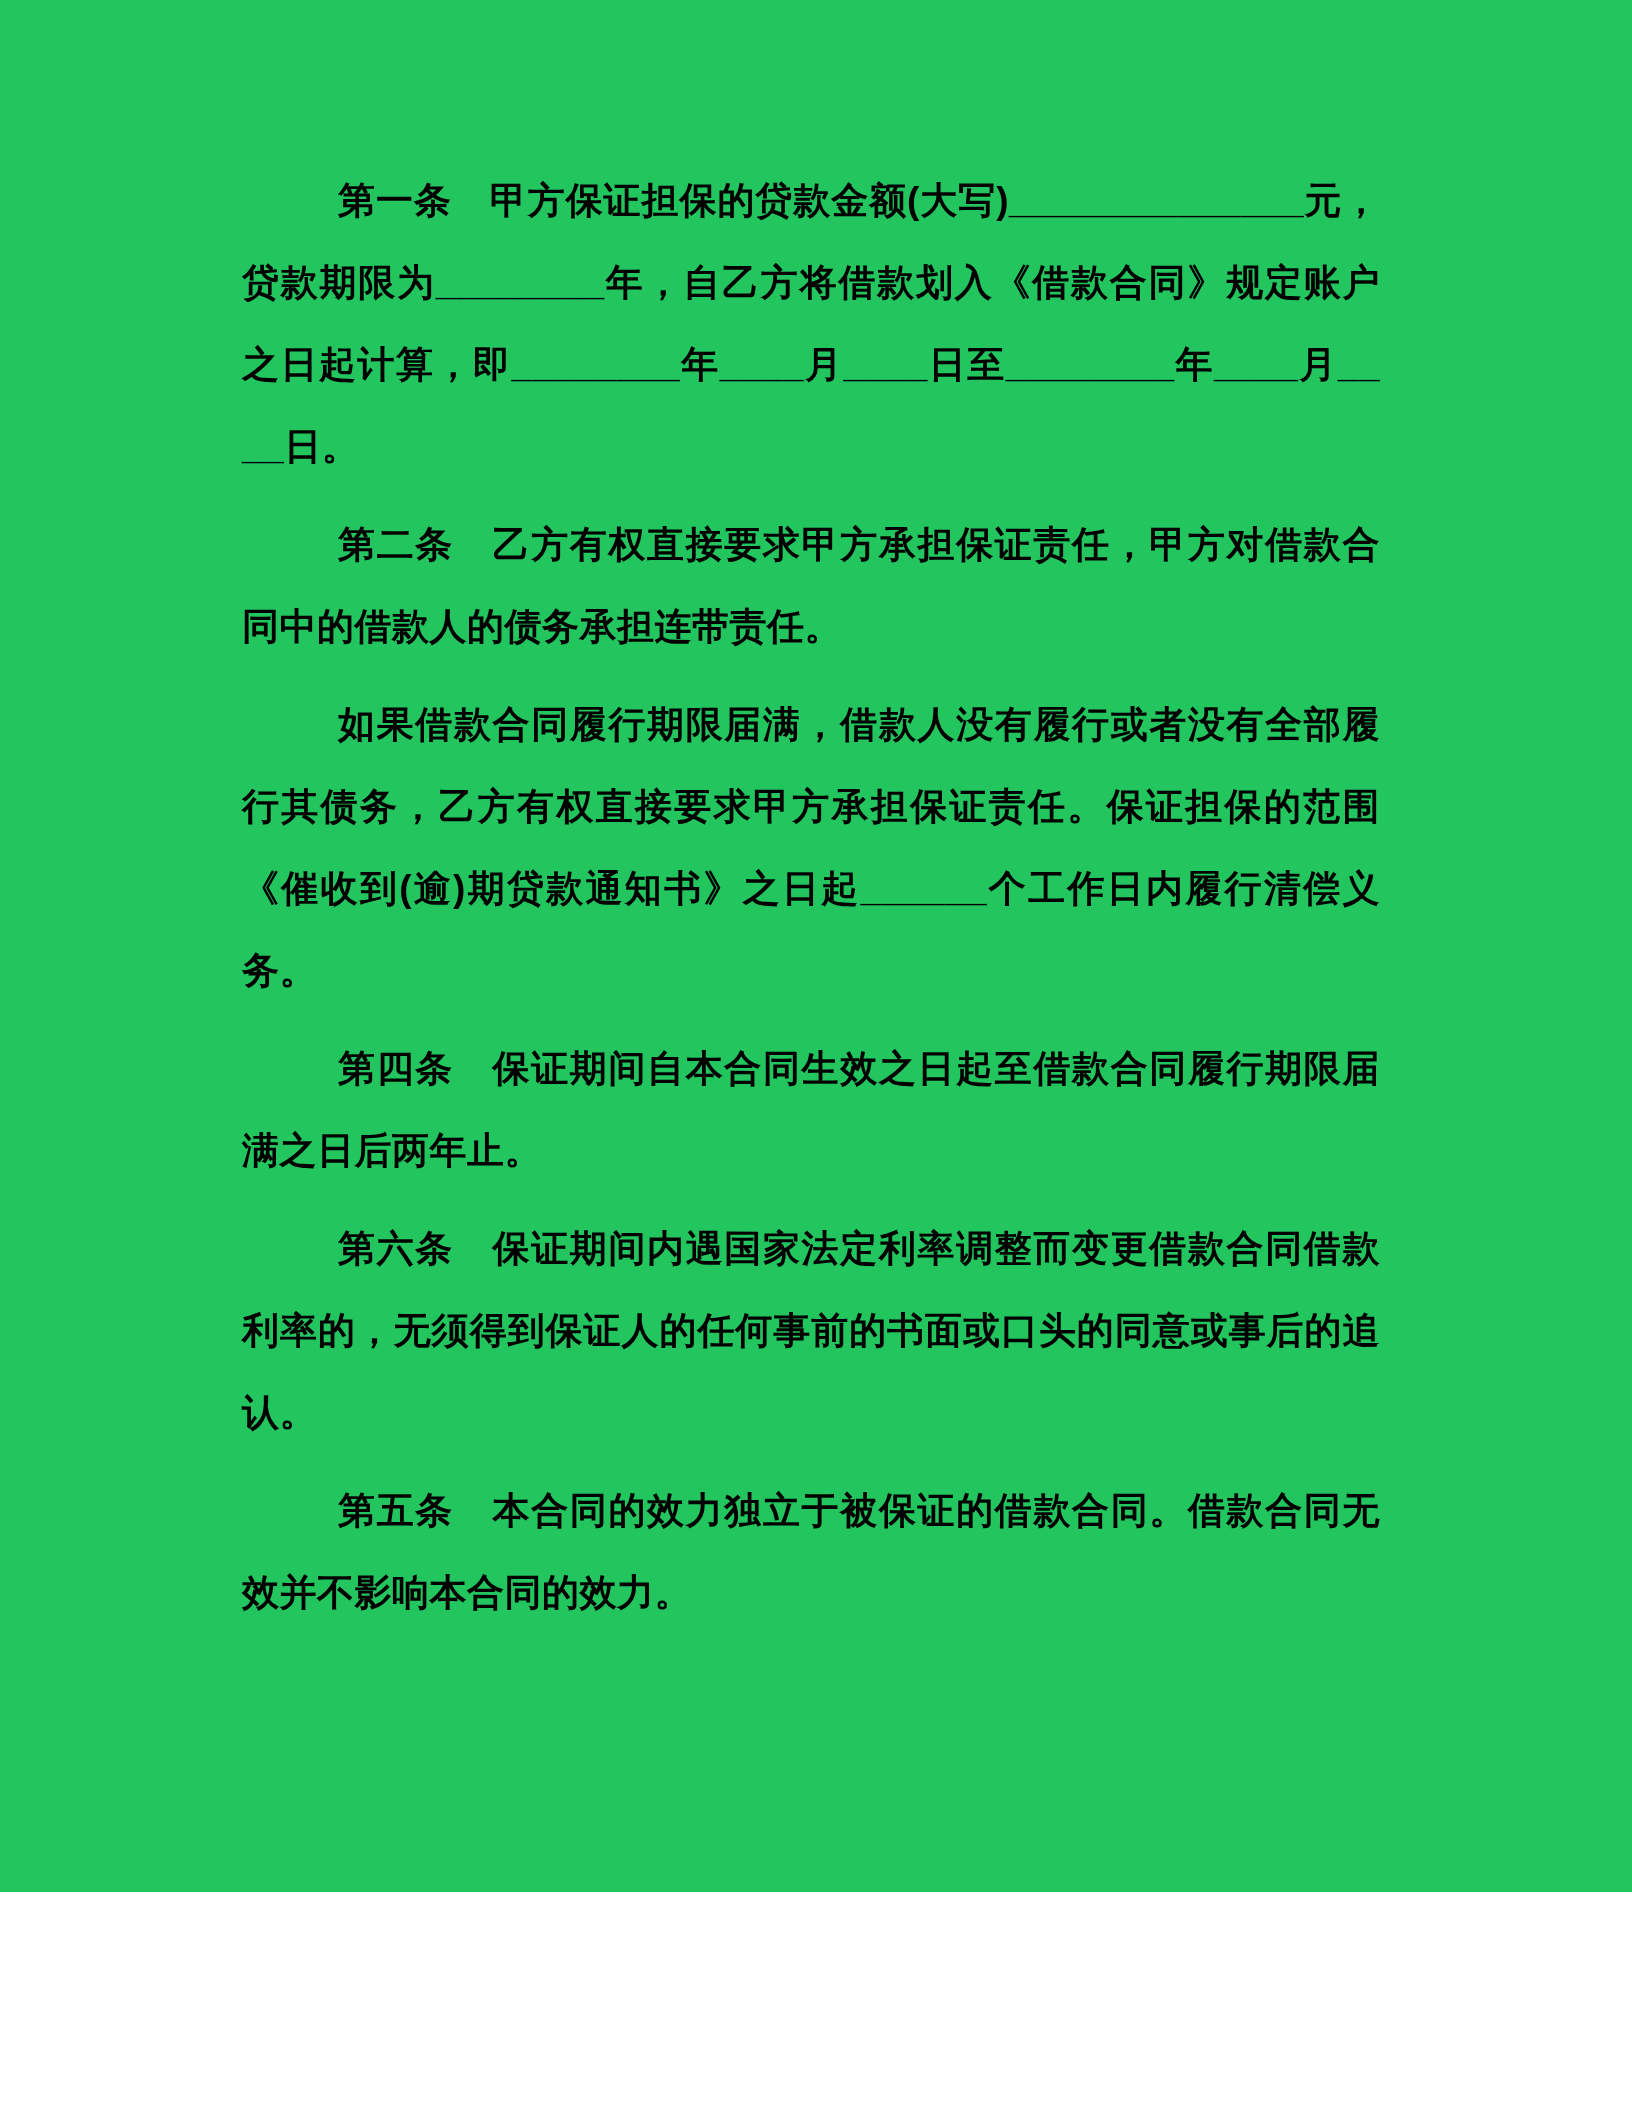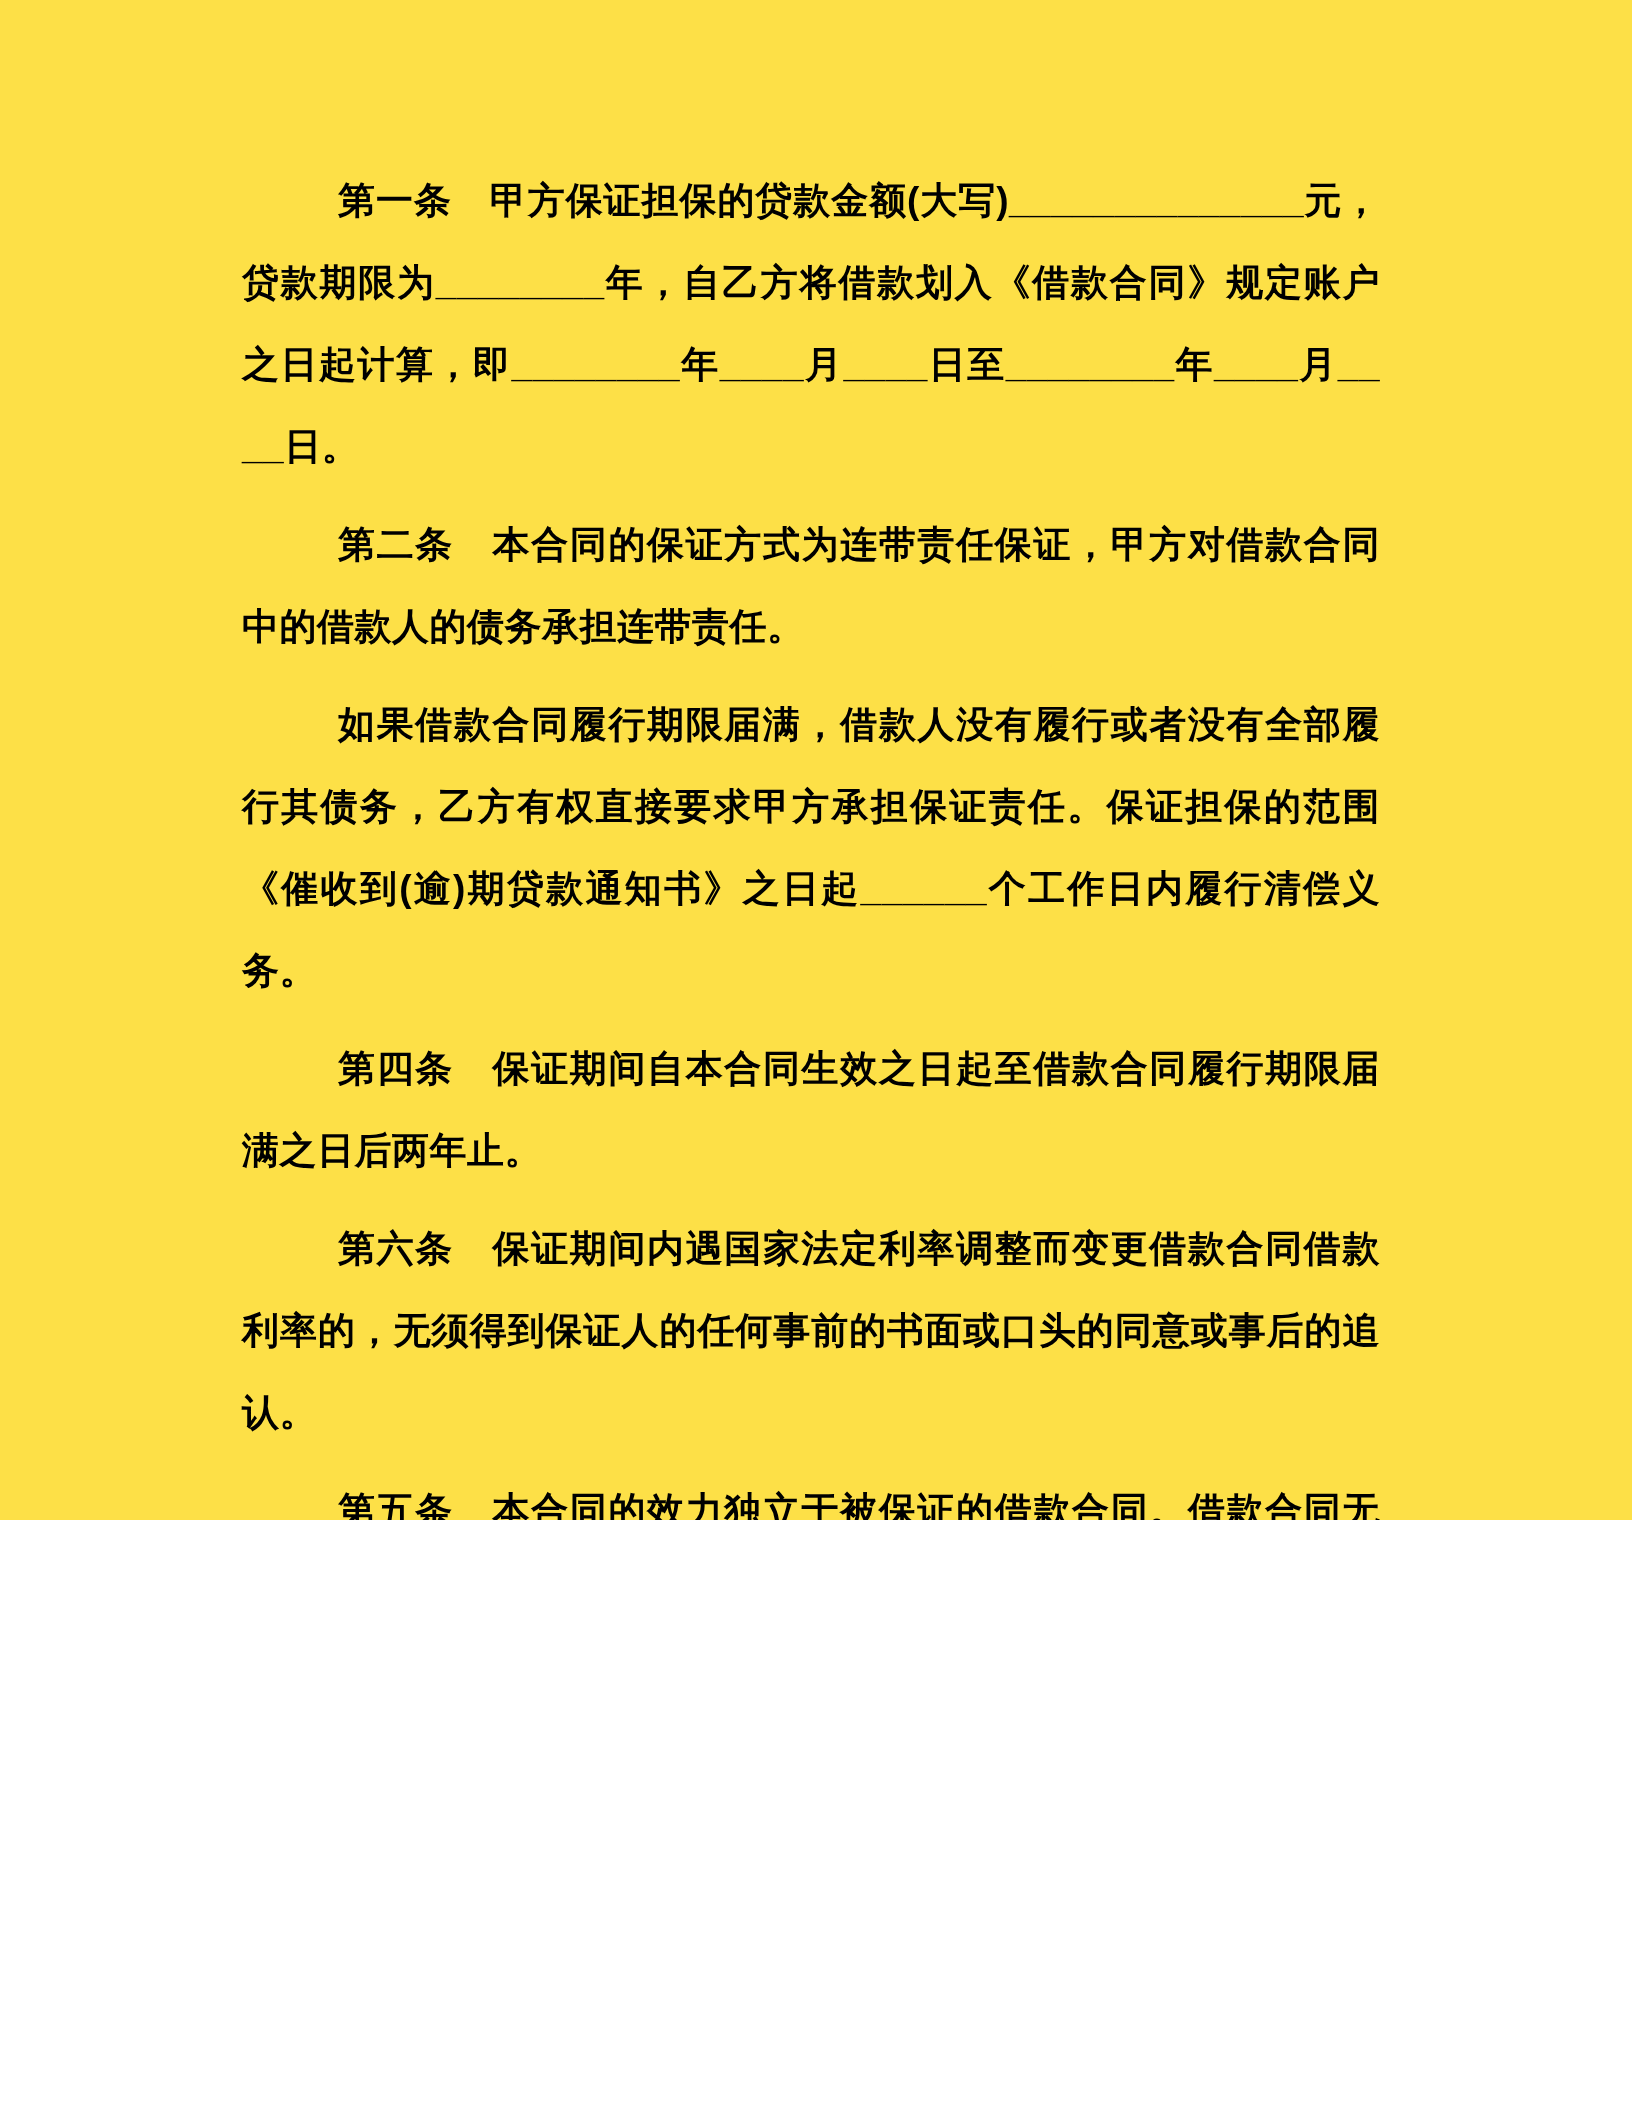--- a/index.html
+++ b/index.html
@@ -4,23 +4,23 @@
 <style>
   html, body {
     margin: 0;
     padding: 0;
     background: #ffffff;
   }
   .page {
     position: relative;
     box-sizing: border-box;
     width: 1632px;
-    height: 1520px;
+    height: 1892px;
     margin: 0 auto;
-    background: #fde047;
+    background: #22c55e;
     padding: 160px 252px 0 242px;
     font-family: "Liberation Sans", "DejaVu Sans", sans-serif;
     font-weight: 700;
     font-size: 37px;
     line-height: 82px;
     color: #000000;
     overflow: hidden;
   }
   .para {
     margin: 0 0 16px 0;
@@ -28,18 +28,18 @@
     text-indent: 96px;
     word-break: break-all;
     letter-spacing: 0.5px;
   }
 </style>
 </head>
 <body>
 
 <main class="page">
   <p class="para">第一条　甲方保证担保的贷款金额(大写)______________元，贷款期限为________年，自乙方将借款划入《借款合同》规定账户之日起计算，即________年____月____日至________年____月____日。</p>
-  <p class="para">第二条　本合同的保证方式为连带责任保证，甲方对借款合同中的借款人的债务承担连带责任。</p>
+  <p class="para">第二条　乙方有权直接要求甲方承担保证责任，甲方对借款合同中的借款人的债务承担连带责任。</p>
   <p class="para">如果借款合同履行期限届满，借款人没有履行或者没有全部履行其债务，乙方有权直接要求甲方承担保证责任。保证担保的范围《催收到(逾)期贷款通知书》之日起______个工作日内履行清偿义务。</p>
   <p class="para">第四条　保证期间自本合同生效之日起至借款合同履行期限届满之日后两年止。</p>
   <p class="para">第六条　保证期间内遇国家法定利率调整而变更借款合同借款利率的，无须得到保证人的任何事前的书面或口头的同意或事后的追认。</p>
   <p class="para">第五条　本合同的效力独立于被保证的借款合同。借款合同无效并不影响本合同的效力。</p>
 </main>
 
 </body></html>

